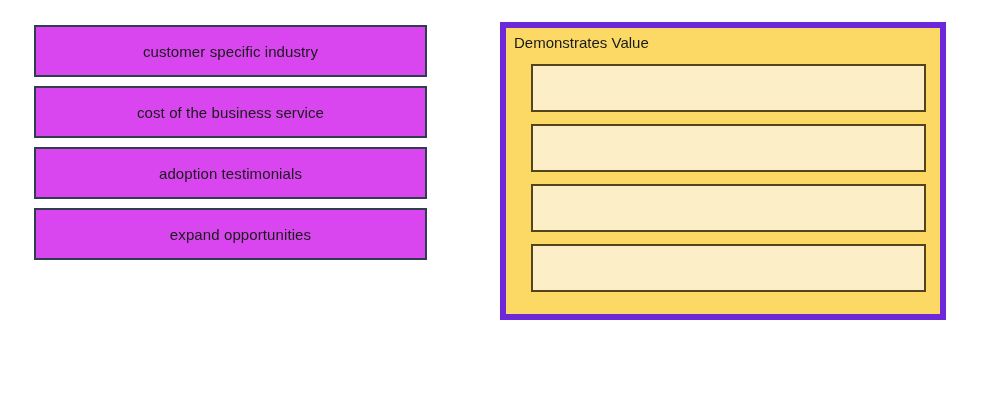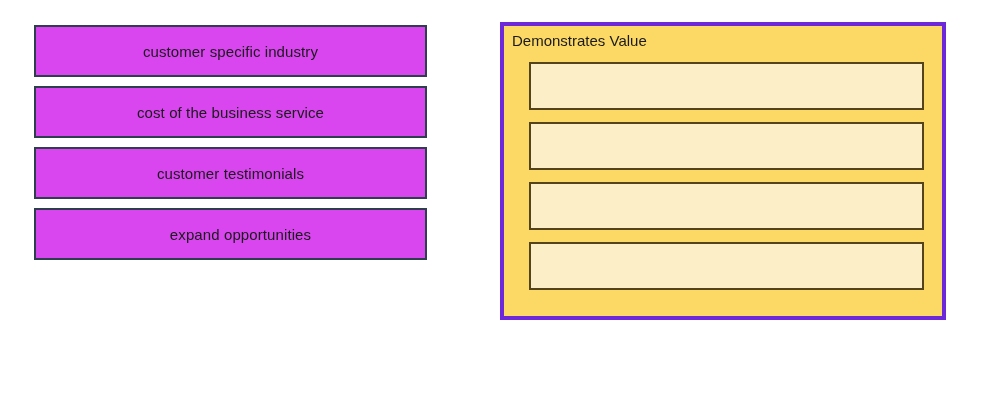--- a/index.html
+++ b/index.html
@@ -50,21 +50,21 @@
 
   
   .drop-container {
     position: absolute;
     left: 500px;
     top: 22px;
     width: 446px;
     height: 298px;
     box-sizing: border-box;
     background: #fcd965;
-    border: 4px solid #6d28d9;
+    border: 6px solid #6d28d9;
   }
   .drop-container-title {
     position: absolute;
     left: 8px;
     top: 7px;
     font-size: 15px;
     color: #1a1a1a;
     line-height: 1;
     white-space: nowrap;
   }
@@ -96,21 +96,21 @@
 <div id="canvas">
 
   <div class="source-list">
     <div class="source-item">
       <span>customer specific industry</span>
     </div>
     <div class="source-item">
       <span>cost of the business service</span>
     </div>
     <div class="source-item">
-      <span>customer testimonials</span>
+      <span>adoption testimonials</span>
     </div>
     <div class="source-item">
       <span>expand opportunities</span>
     </div>
   </div>
 
   <div class="drop-container">
     <div class="drop-container-title">Demonstrates Value</div>
     <div class="drop-slots">
       <div class="drop-slot">

